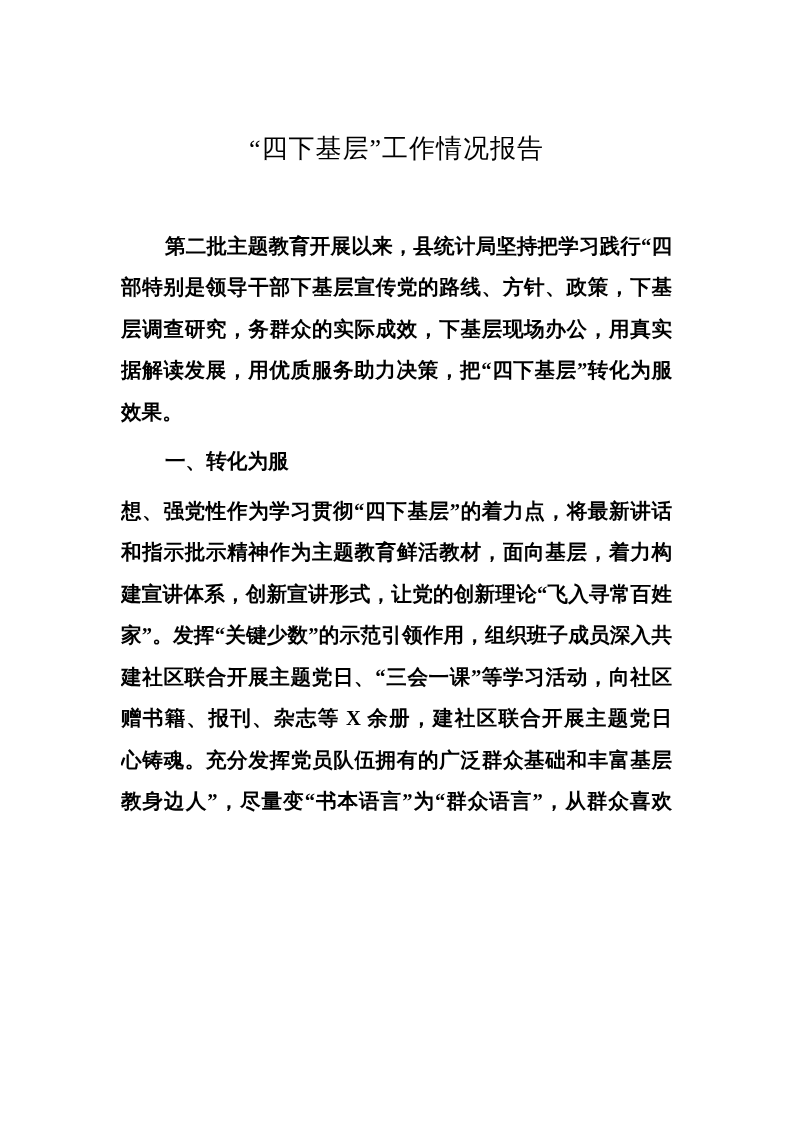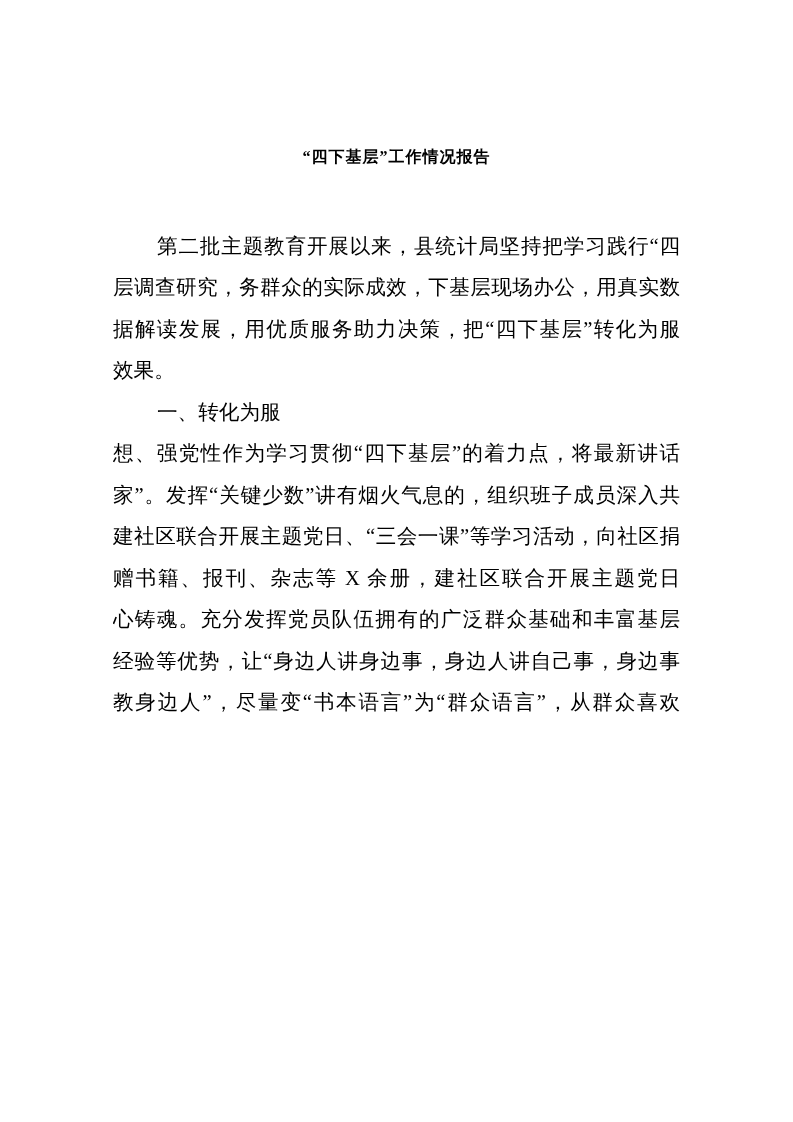--- a/index.html
+++ b/index.html
@@ -13,32 +13,32 @@
     height: 1122px;
     background: #ffffff;
     overflow: hidden;
     font-family: "Liberation Serif", "DejaVu Serif", serif;
     color: #000000;
   }
   .content {
     padding: 128px 113px 0 113px;
   }
   .doc-title {
-    font-size: 16px;
+    font-size: 26px;
     line-height: 41.5px;
     text-align: center;
     letter-spacing: 1px;
-    font-weight: 700;
-    margin-top: 8px;
+    font-weight: 400;
   }
   .title-gap {
     height: 48px;
   }
   .block {
-    margin: 0;
+    margin: 8px;
+    font-weight: bold;
   }
   .line {
     font-size: 20.6px;
     line-height: 41.5px;
     height: 41.5px;
     overflow: hidden;
     text-align: justify;
     text-align-last: justify;
     text-justify: inter-ideograph;
     white-space: normal;
@@ -53,30 +53,32 @@
 </style>
 </head>
 <body>
 
 <div class="page">
   <div class="content">
     <div class="doc-title">“四下基层”工作情况报告</div>
     <div class="title-gap"></div>
     <div class="block">
         <div class="line indent">第二批主题教育开展以来，县统计局坚持把学习践行“四</div>
+        <div class="line">部特别是领导干部下基层宣传党的路线、方针、政策，下基</div>
         <div class="line">层调查研究，务群众的实际成效，下基层现场办公，用真实数</div>
         <div class="line">据解读发展，用优质服务助力决策，把“四下基层”转化为服</div>
         <div class="line short">效果。</div>
       </div>
     <div class="block">
         <div class="line indent short">一、转化为服</div>
       </div>
     <div class="block">
         <div class="line">想、强党性作为学习贯彻“四下基层”的着力点，将最新讲话</div>
-        <div class="line">家”。发挥“关键少数”讲有烟火气息的，组织班子成员深入共</div>
+        <div class="line">和指示批示精神作为主题教育鲜活教材，面向基层，着力构</div>
+        <div class="line">建宣讲体系，创新宣讲形式，让党的创新理论“飞入寻常百姓</div>
+        <div class="line">家”。发挥“关键少数”的示范引领作用，组织班子成员深入共</div>
         <div class="line">建社区联合开展主题党日、“三会一课”等学习活动，向社区捐</div>
         <div class="line">赠书籍、报刊、杂志等 X 余册，建社区联合开展主题党日</div>
         <div class="line">心铸魂。充分发挥党员队伍拥有的广泛群众基础和丰富基层</div>
-        <div class="line">经验等优势，让“身边人讲身边事，身边人讲自己事，身边事</div>
         <div class="line">教身边人”，尽量变“书本语言”为“群众语言”，从群众喜欢的“家</div>
       </div>
   </div>
 </div>
 
 </body></html>

